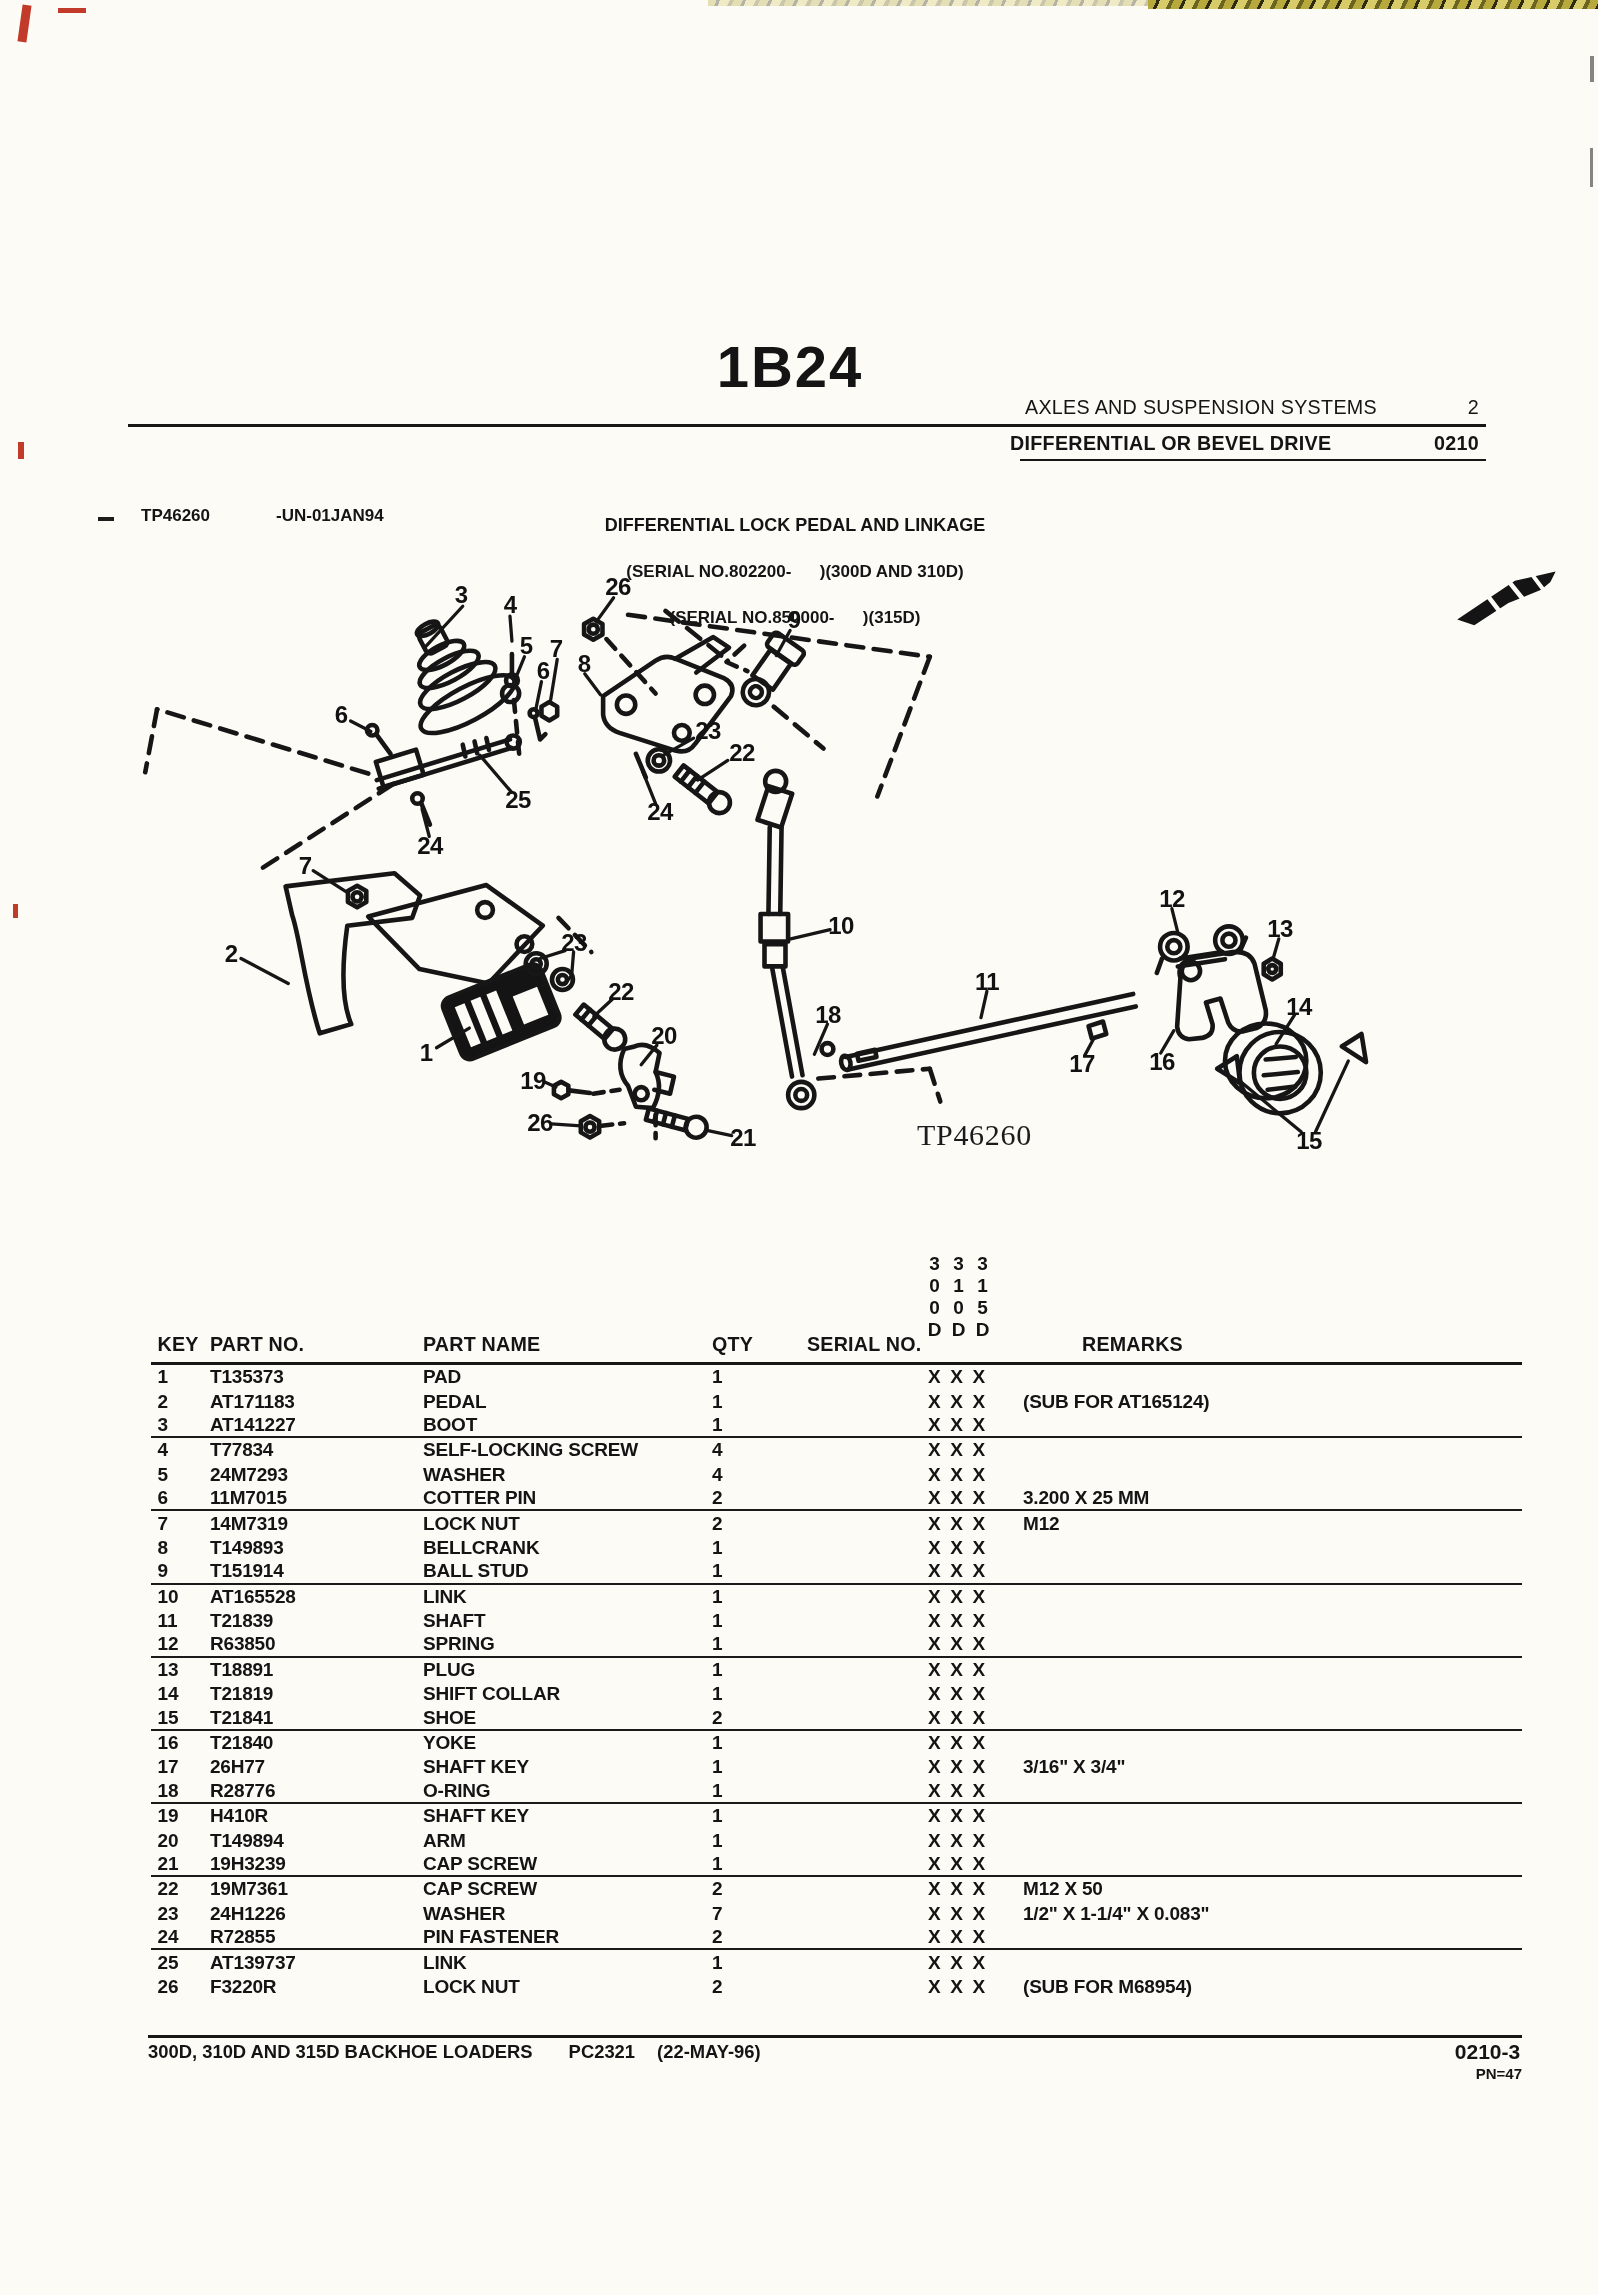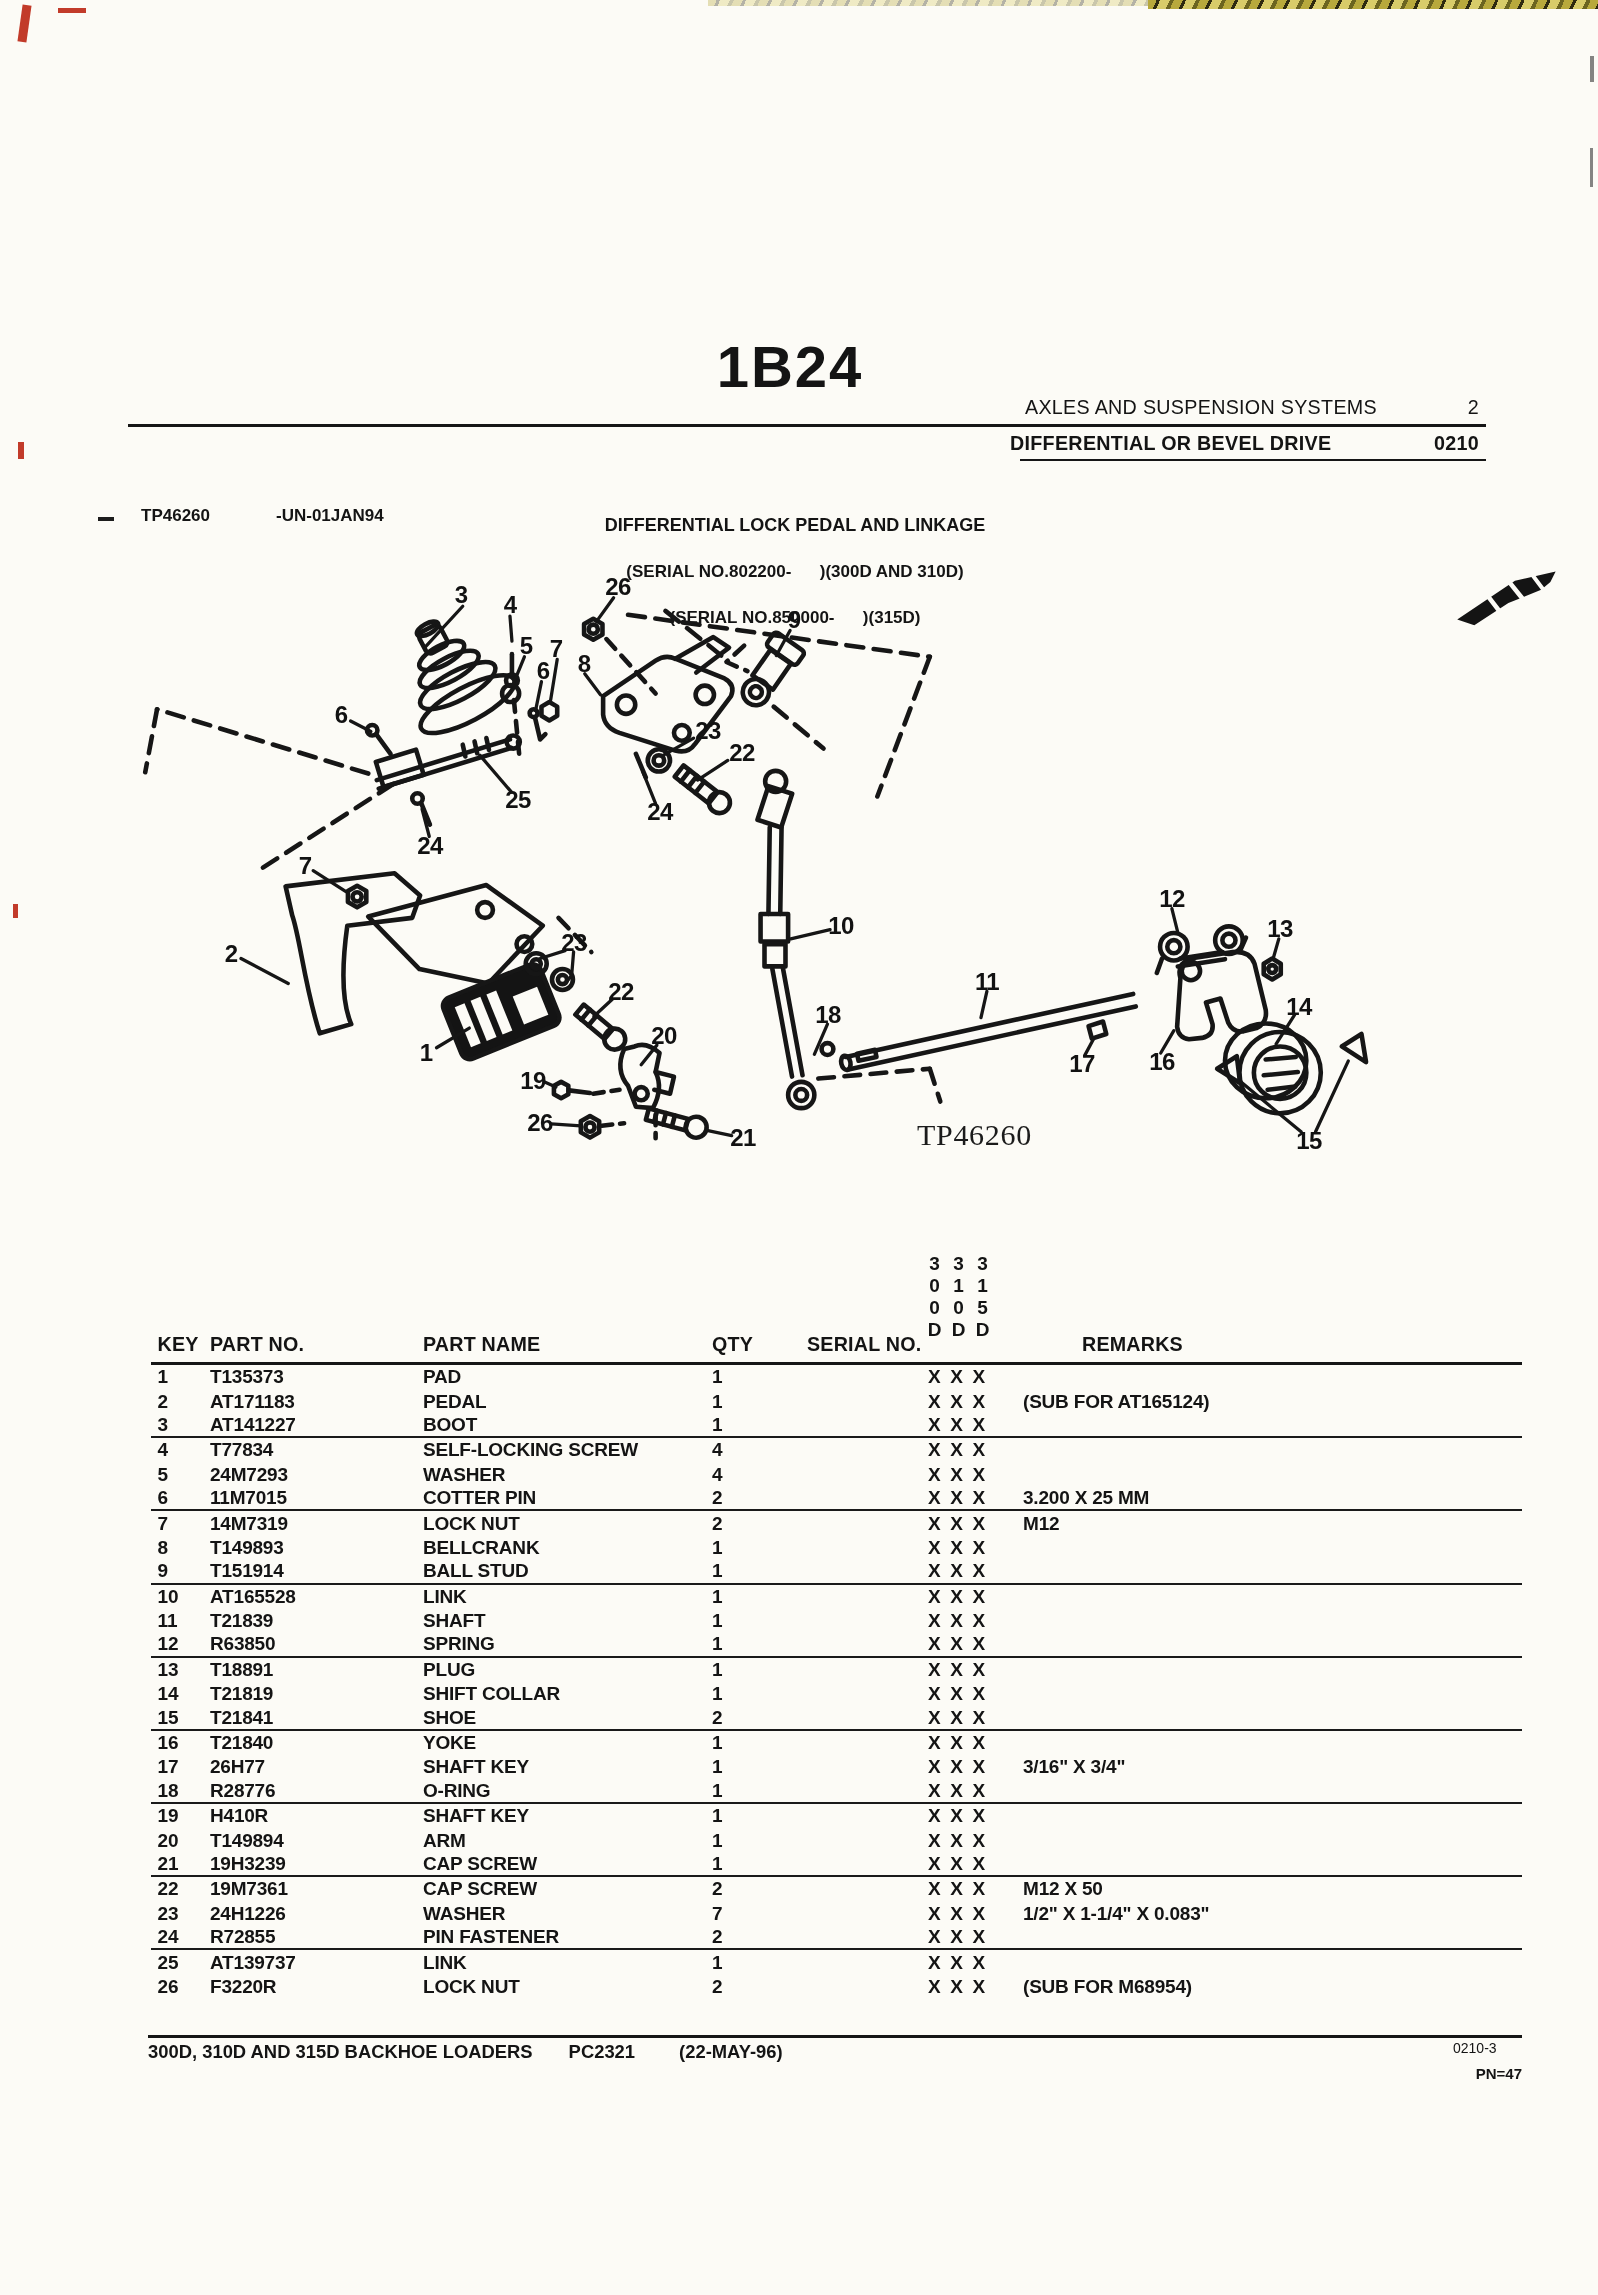--- a/index.html
+++ b/index.html
@@ -43,23 +43,23 @@
   .rows{position:absolute;left:0;top:116px;width:1371px;}
   .prow{display:grid;grid-template-columns:59px 213px 289px 95px 121px 95px auto;
     height:24.4px;align-items:center;box-sizing:border-box;}
   .prow.sep{border-bottom:2.6px solid #1a1a1a;}
   .prow .c{font-size:19px;font-weight:bold;white-space:pre;letter-spacing:-0.2px;}
   .prow .c0{padding-left:6.6px;}
   .prow .c5{display:flex;gap:9.8px;}
   
   .footer-rule{position:absolute;left:148px;top:2035px;width:1374px;height:2.6px;background:#161616;}
   .footer-left{position:absolute;left:148px;top:2041px;font-size:18.4px;font-weight:bold;display:flex;white-space:pre;}
-  .footer-left .doc{margin-left:36px;} .footer-left .date{margin-left:44px;}
-  .footer-code{position:absolute;left:1453px;top:2040px;width:69px;text-align:left;
-    font-size:14px;font-weight:normal;}
+  .footer-left .doc{margin-left:36px;} .footer-left .date{margin-left:22px;}
+  .footer-code{position:absolute;left:1453px;top:2040px;width:69px;text-align:center;
+    font-size:21px;font-weight:bold;}
   .footer-pn{position:absolute;left:1453px;top:2065px;width:69px;text-align:right;
     font-size:15px;font-weight:bold;}
 </style>
 </head>
 <body>
 
 <div class="page">
 
   <div class="edge-strip faint" style="left:708px;width:446px;"></div>
   <div class="edge-strip" style="left:1148px;width:451px;"></div>

